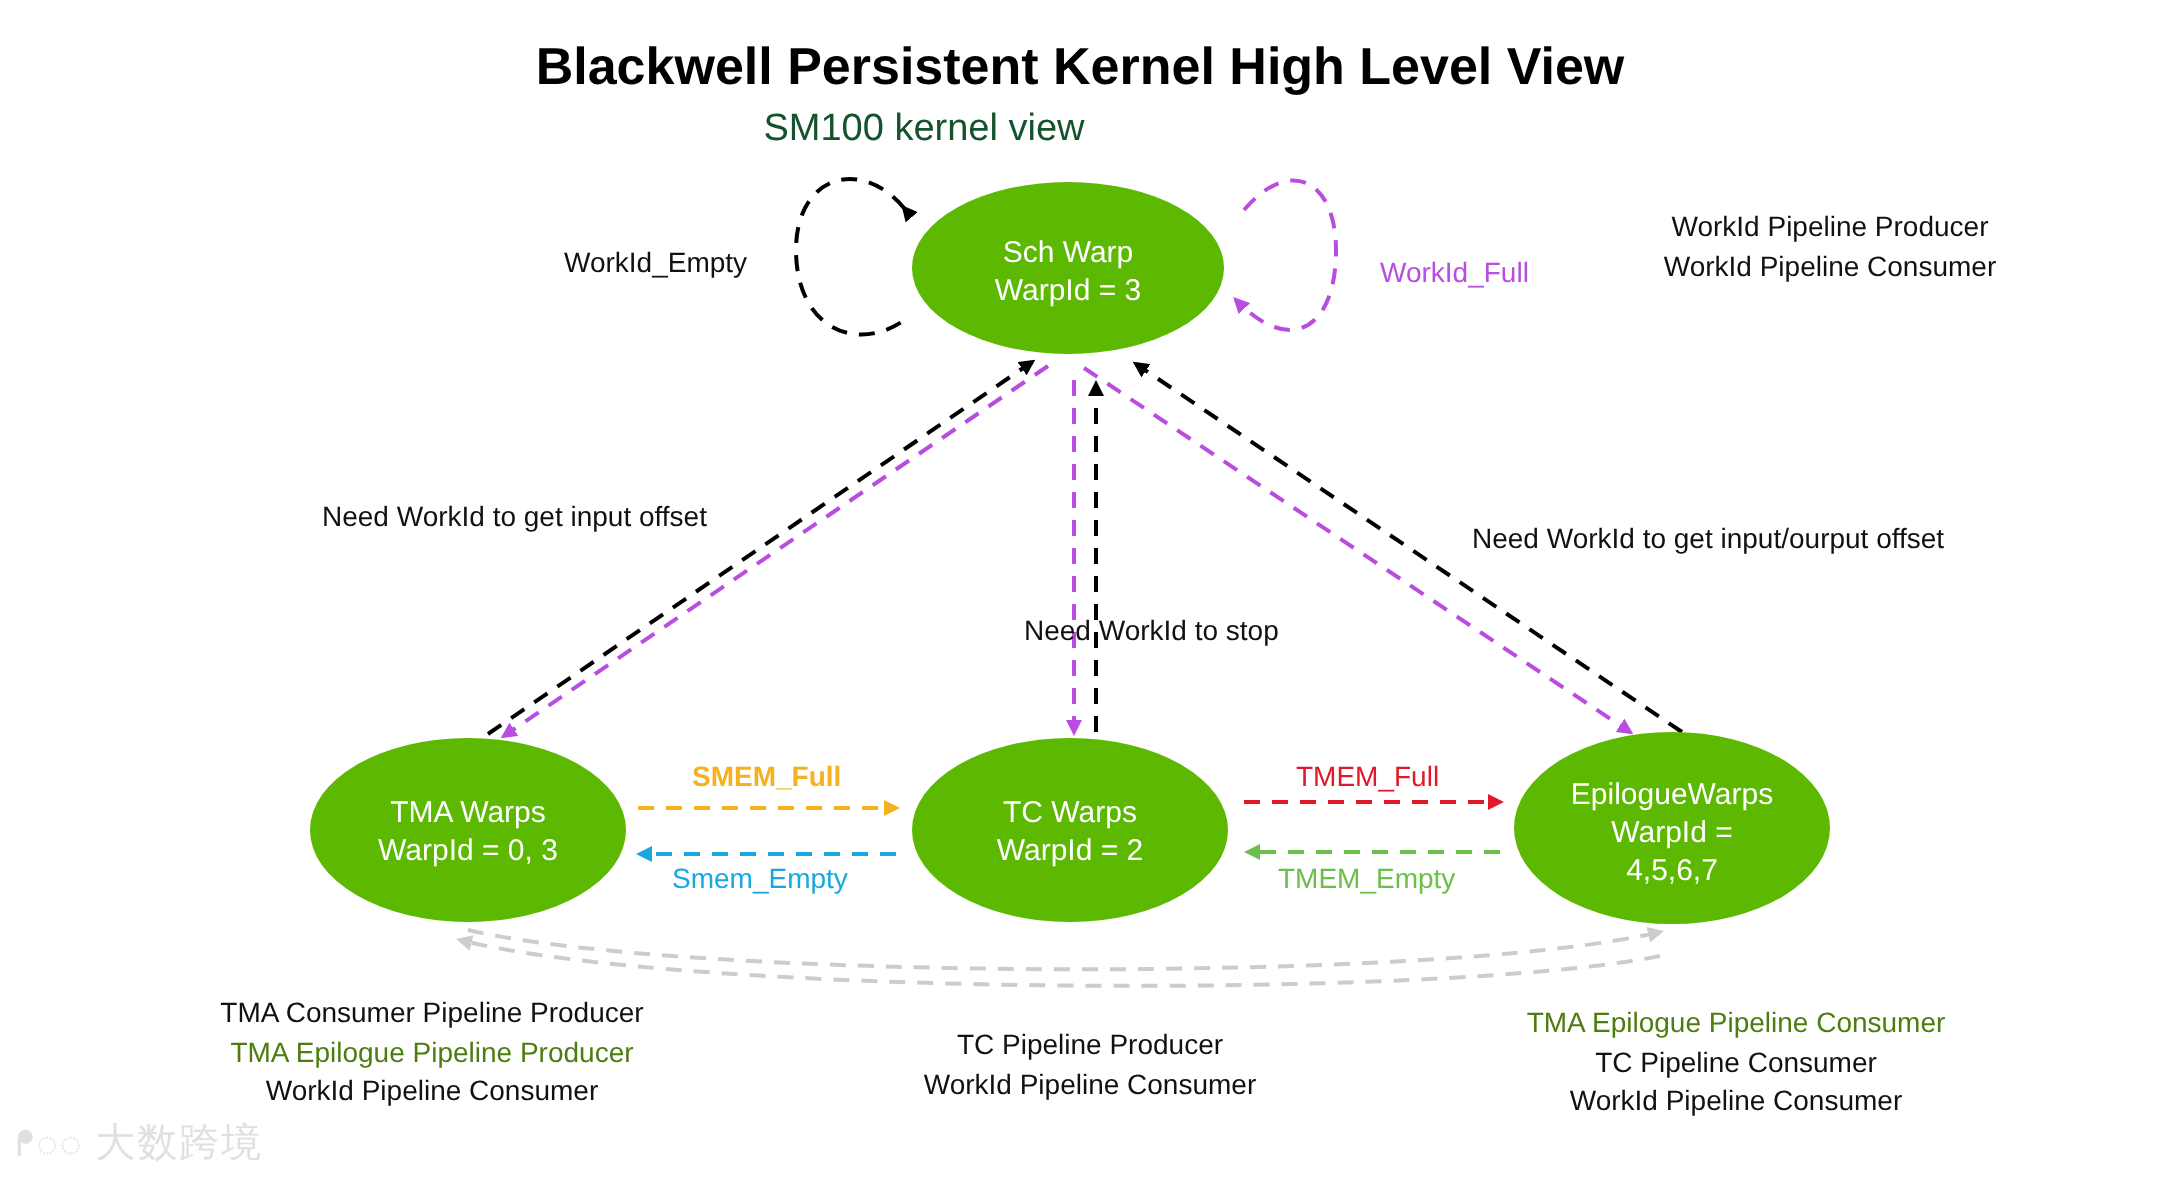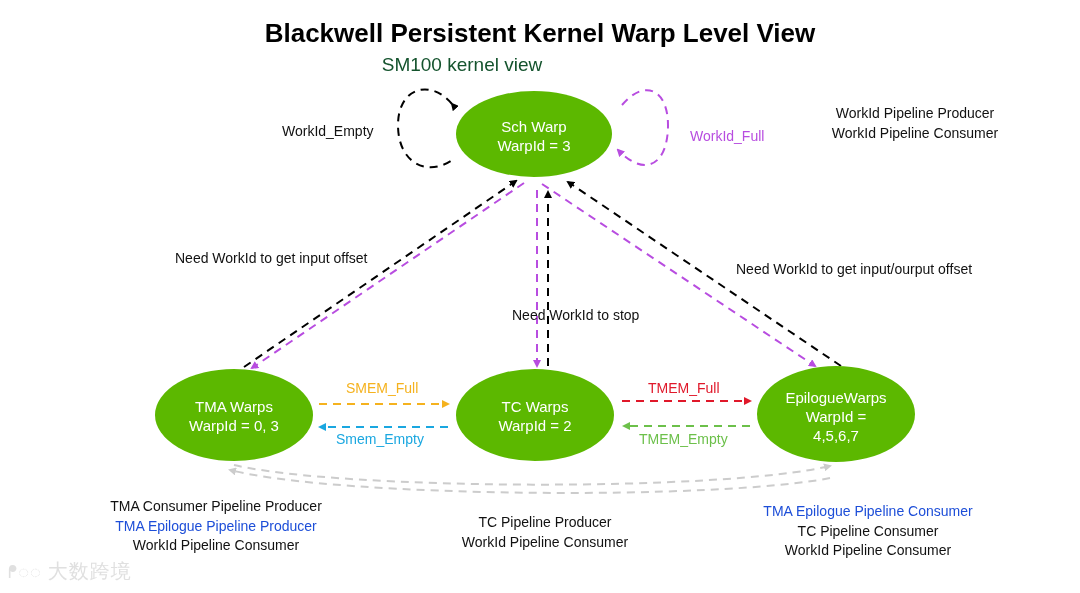--- a/index.html
+++ b/index.html
@@ -8,21 +8,21 @@
   #diagram { position:absolute; left:0; top:0; }
   .title { position:absolute; left:0; width:1080px; top:18px; text-align:center;
            font-size:26px; font-weight:bold; color:#000; }
   .subtitle { position:absolute; left:0; width:924px; top:54px; text-align:center;
               font-size:19px; color:#14532d; }
   .lbl { position:absolute; font-size:14px; color:#111; white-space:nowrap; }
   .node-text { position:absolute; text-align:center; color:#ffffff; font-size:15px;
                line-height:19px; white-space:nowrap; }
   .block { position:absolute; text-align:center; font-size:14px; line-height:19.5px; white-space:nowrap; }
   .block div { color:#111; }
-  .block div.faded { color:#1d4ed8; }
+  .block div.faded { color:#4d7c0f; }
   .watermark { position:absolute; left:8px; top:558px; font-size:20px; color:#e0e0e0;
                letter-spacing:1px; font-weight:normal; }
 </style>
 </head>
 <body>
 
 <svg id="diagram" width="1080" height="593" viewBox="0 0 1080 593">
   <defs>
     <marker id="ah-black" markerWidth="8" markerHeight="8" refX="6" refY="4" orient="auto" markerUnits="userSpaceOnUse">
       <path d="M0,0 L8,4 L0,8 z" fill="#000"></path>
@@ -67,21 +67,21 @@
 
   <path d="M 234 465 C 340 490, 720 492, 830 466" fill="none" stroke="#cccccc" stroke-width="2" stroke-dasharray="8,6" marker-end="url(#ah-gray)"></path>
   <path d="M 830 478 C 720 500, 340 498, 230 470" fill="none" stroke="#cccccc" stroke-width="2" stroke-dasharray="8,6" marker-end="url(#ah-gray)"></path>
 
   <ellipse cx="534" cy="134" rx="78" ry="43" fill="#5cb800"></ellipse>
   <ellipse cx="234" cy="415" rx="79" ry="46" fill="#5cb800"></ellipse>
   <ellipse cx="535" cy="415" rx="79" ry="46" fill="#5cb800"></ellipse>
   <ellipse cx="836" cy="414" rx="79" ry="48" fill="#5cb800"></ellipse>
 </svg>
 
-<div class="title">Blackwell Persistent Kernel Warp Level View</div>
+<div class="title">Blackwell Persistent Kernel High Level View</div>
 <div class="subtitle">SM100 kernel view</div>
 
 <div class="node-text" style="left:456px; width:156px; top:117px;">
   <div>Sch Warp</div>
   <div>WarpId = 3</div>
 </div>
 <div class="node-text" style="left:155px; width:158px; top:397px;">
   <div>TMA Warps</div>
   <div>WarpId = 0, 3</div>
 </div>
@@ -90,24 +90,24 @@
   <div>WarpId = 2</div>
 </div>
 <div class="node-text" style="left:757px; width:158px; top:388px;">
   <div>EpilogueWarps</div>
   <div>WarpId =</div>
   <div>4,5,6,7</div>
 </div>
 
 <div class="lbl" style="left:282px; top:123px;">WorkId_Empty</div>
 <div class="lbl" style="left:690px; top:128px; color:#b84de0;">WorkId_Full</div>
-<div class="lbl" style="left:175px; top:250px;">Need WorkId to get input offset</div>
+<div class="lbl" style="left:161px; top:250px;">Need WorkId to get input offset</div>
 <div class="lbl" style="left:512px; top:307px;">Need WorkId to stop</div>
 <div class="lbl" style="left:736px; top:261px;">Need WorkId to get input/ourput offset</div>
-<div class="lbl" style="left:346px; top:380px; color:#f5b21e;">SMEM_Full</div>
+<div class="lbl" style="left:346px; top:380px; color:#f5b21e;font-weight:bold;">SMEM_Full</div>
 <div class="lbl" style="left:336px; top:431px; color:#1aa7e0;">Smem_Empty</div>
 <div class="lbl" style="left:648px; top:380px; color:#e0182a;">TMEM_Full</div>
 <div class="lbl" style="left:639px; top:431px; color:#6cc04a;">TMEM_Empty</div>
 
 <div class="block" style="left:815px; width:200px; top:104px;">
   <div>WorkId Pipeline Producer</div>
   <div>WorkId Pipeline Consumer</div>
 </div>
 <div class="block" style="left:96px; width:240px; top:497px;">
   <div>TMA Consumer Pipeline Producer</div>

